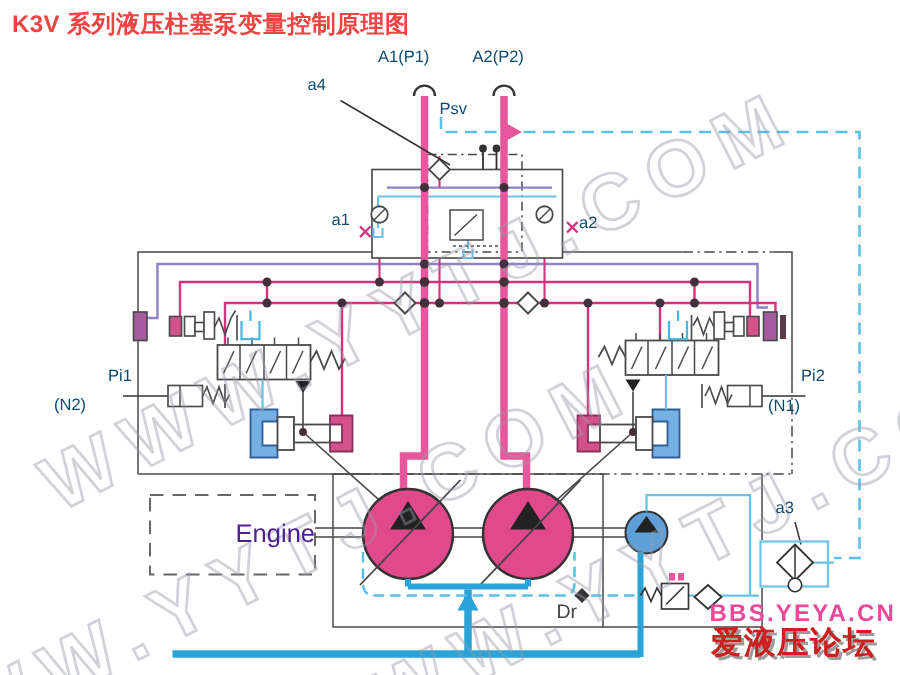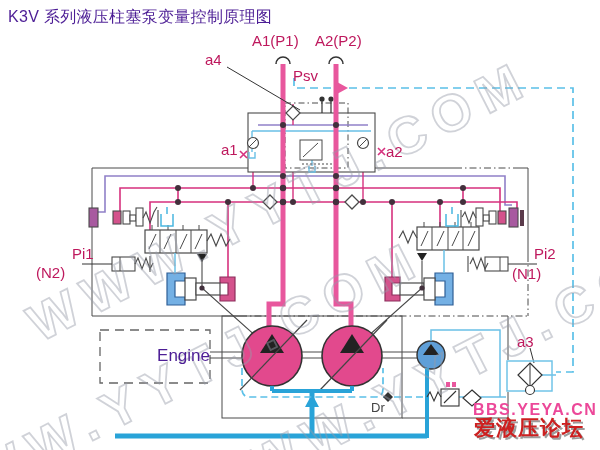--- a/index.html
+++ b/index.html
@@ -1,18 +1,18 @@
 <!DOCTYPE html>
 <html><head>
 <meta charset="utf-8">
 <style>
 *{margin:0;padding:0;box-sizing:border-box}
 html,body{width:600px;height:450px;background:#fff;font-family:"Liberation Sans",sans-serif;position:relative;overflow:hidden}
-.label{position:absolute;color:#be185d;font-size:15px;line-height:1.05;white-space:nowrap}
-.title{left:8px;top:9px;font-size:16px;font-weight:normal;color:#4c1d95;letter-spacing:0.3px}
+.label{position:absolute;color:#0c4a6e;font-size:11px;line-height:1.05;white-space:nowrap}
+.title{left:8px;top:9px;font-size:16px;font-weight:bold;color:#ef4444;letter-spacing:0.3px}
 .wm{position:absolute;font-weight:bold;font-size:52px;letter-spacing:11px;color:transparent;-webkit-text-stroke:1.8px rgba(150,156,168,.45);transform:rotate(-27deg);transform-origin:left top;white-space:nowrap;pointer-events:none}
 .footer-site{position:absolute;left:473px;top:401px;font-weight:bold;font-size:16px;color:#ec4899;letter-spacing:1.5px}
 .footer-forum{position:absolute;left:474px;top:414px;font-weight:bold;font-size:21px;color:#cc2020;letter-spacing:1px;text-shadow:2px 2px 0 rgba(90,90,90,.6)}
 .engine-label{left:100px;top:347px;width:110px;text-align:right;font-size:17px;color:#4c1d95}
 </style>
 </head>
 <body>
 
 
 

